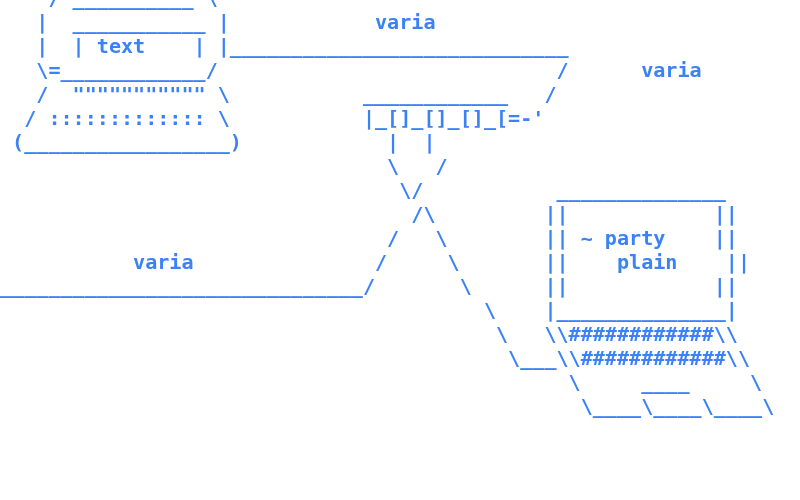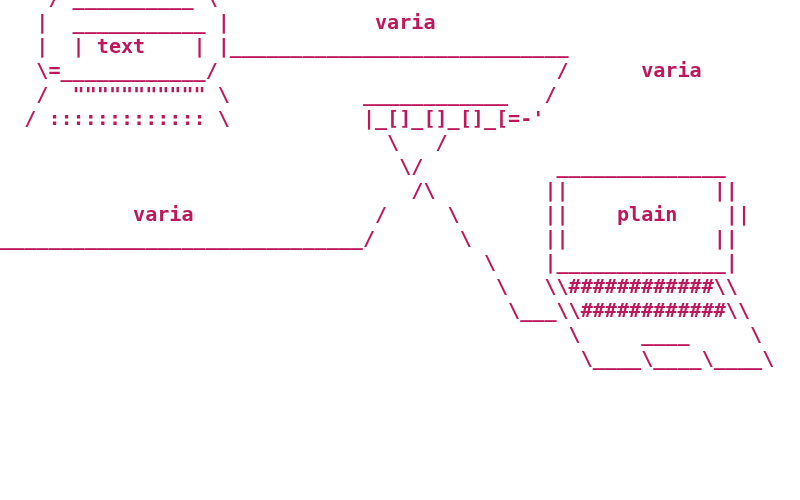--- a/index.html
+++ b/index.html
@@ -18,40 +18,42 @@
     left: 0;
     top: -14px;
     width: 800px;
   }
   .art-line {
     font-family: "DejaVu Sans Mono", "Liberation Mono", monospace;
     font-weight: bold;
     font-size: 20.1px;
     line-height: 24px;
     height: 24px;
-    color: #be185d;
+    color: #3b82f6;
     white-space: pre;
     margin: 0;
     padding: 0;
   }
 </style>
 </head>
 <body style="background: rgb(255, 255, 255);">
 
 <div class="art-stage" style="color: rgb(17, 17, 17);">
 
 <div class="art-line">    / __________ \</div>
     <div class="art-line">   |  ___________ |            varia</div>
     <div class="art-line">   |  | text    | |____________________________</div>
     <div class="art-line">   \=____________/                            /      varia</div>
     <div class="art-line">   /  """"""""""" \           ____________   /</div>
     <div class="art-line">  / ::::::::::::: \           |_[]_[]_[]_[=-'</div>
+    <div class="art-line"> (_________________)            |  |</div>
     <div class="art-line">                                \   /</div>
     <div class="art-line">                                 \/           ______________</div>
     <div class="art-line">                                  /\         ||            ||</div>
+    <div class="art-line">                                /   \        || ~ party    ||</div>
     <div class="art-line">           varia               /     \       ||    plain    ||</div>
     <div class="art-line">______________________________/       \      ||            ||</div>
     <div class="art-line">                                        \    |______________|</div>
     <div class="art-line">                                         \   \\############\\</div>
     <div class="art-line">                                          \___\\############\\</div>
     <div class="art-line">                                               \     ____     \</div>
     <div class="art-line">                                                \____\____\____\</div>
   </div>
 
 </body></html>

